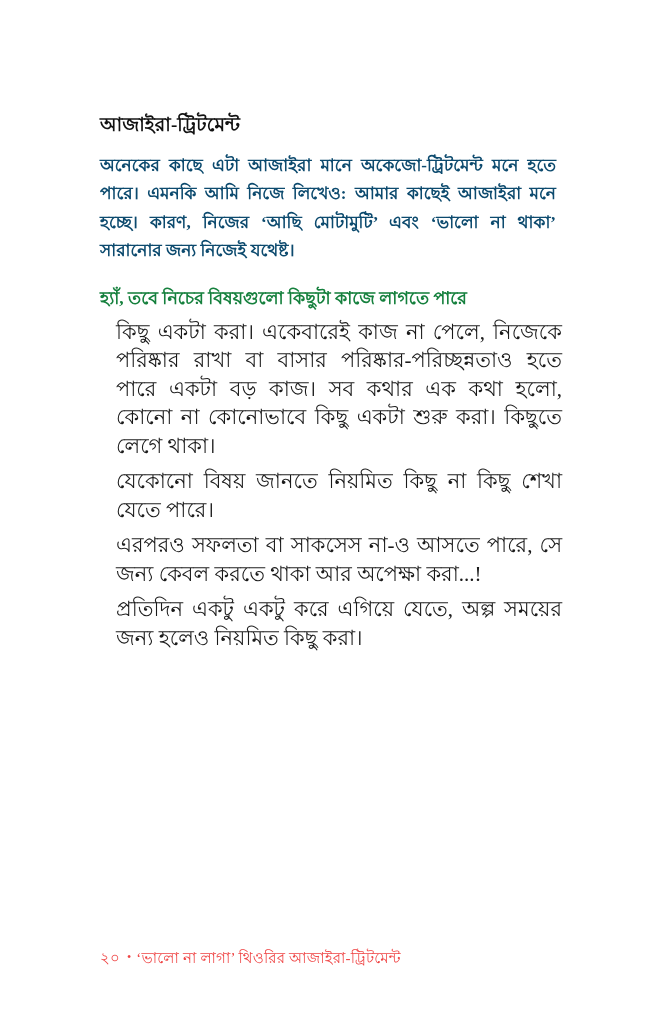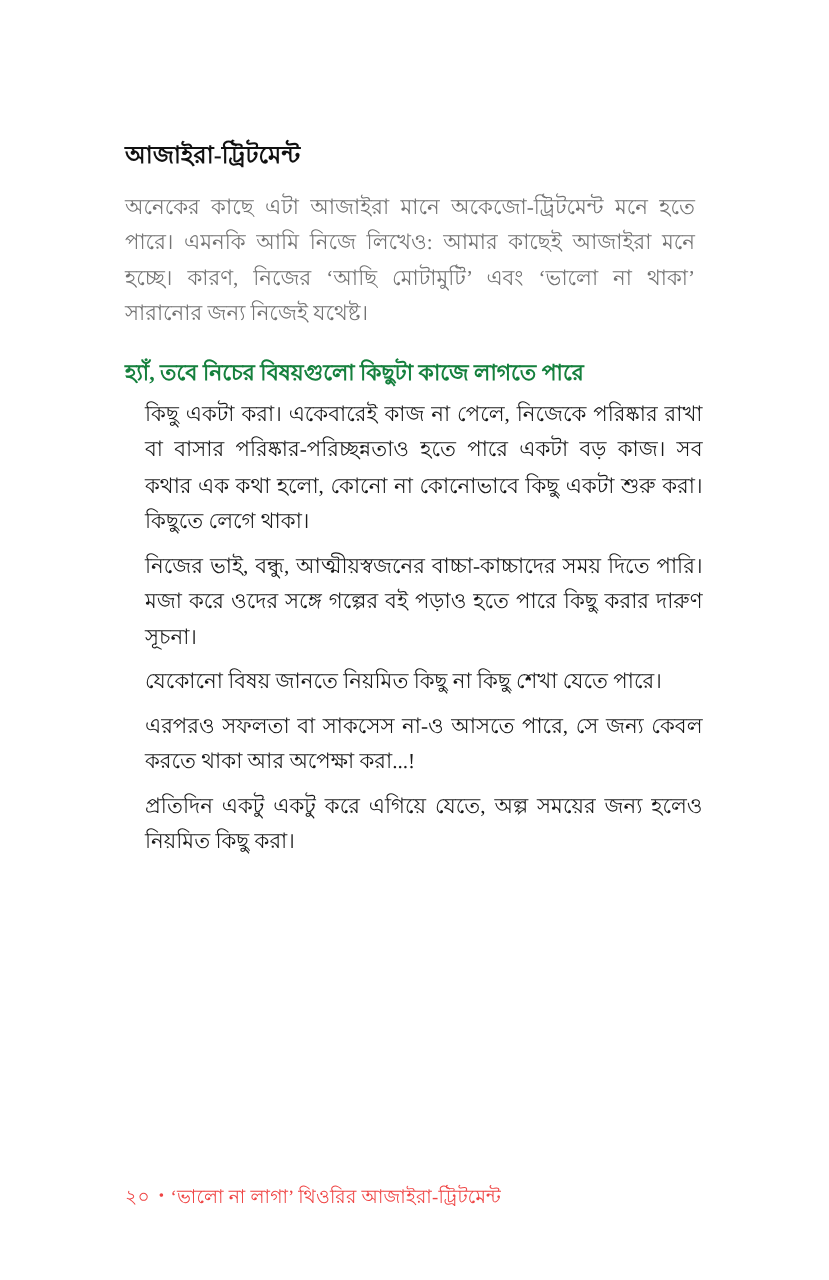--- a/index.html
+++ b/index.html
@@ -33,41 +33,42 @@
     margin: 0 0 14px 0;
     letter-spacing: 0.1px;
     color: #111111;
   }
   .body-para {
     font-size: 17px;
     line-height: 28.5px;
     text-align: justify;
     text-justify: inter-word;
     margin: 0 6px 16px 0;
-    color: #737373;
+    color: #0c4a6e;
     -webkit-hyphens: none;
     hyphens: none;
+    font-weight: bold;
   }
   .body-para:last-child {
     margin-bottom: 0;
   }
   .sub-heading {
     font-size: 17.5px;
     font-weight: bold;
     line-height: 28px;
     margin: 18px 0 6px 0;
     color: #15803d;
   }
   .bullet-list {
     list-style: none;
     margin: 0;
     padding: 0;
   }
   .bullet-list li {
-    font-size: 17px;
+    font-size: 21px;
     line-height: 28.5px;
     text-align: justify;
     text-justify: inter-word;
     margin: 0 0 7px 0;
     padding-left: 16px;
     color: #1a1a1a;
   }
   .bullet-list li:last-child {
     margin-bottom: 0;
   }
@@ -105,21 +106,20 @@
   <div class="content">
 
     <h1 class="chapter-title">আজাইরা-ট্রিটমেন্ট</h1>
 
     <p class="body-para">অনেকের কাছে এটা আজাইরা মানে অকেজো-ট্রিটমেন্ট মনে হতে পারে। এমনকি আমি নিজে লিখেও: আমার কাছেই আজাইরা মনে হচ্ছে। কারণ, নিজের ‘আছি মোটামুটি’ এবং ‘ভালো না থাকা’ সারানোর জন্য নিজেই যথেষ্ট।</p>
 
     <h2 class="sub-heading">হ্যাঁ, তবে নিচের বিষয়গুলো কিছুটা কাজে লাগতে পারে</h2>
 
     <ul class="bullet-list">
       <li>কিছু একটা করা। একেবারেই কাজ না পেলে, নিজেকে পরিষ্কার রাখা বা বাসার পরিষ্কার-পরিচ্ছন্নতাও হতে পারে একটা বড় কাজ। সব কথার এক কথা হলো, কোনো না কোনোভাবে কিছু একটা শুরু করা। কিছুতে লেগে থাকা।</li>
-      <li>নিজের ভাই, বন্ধু, আত্মীয়স্বজনের বাচ্চা-কাচ্চাদের সময় দিতে পারি। মজা করে ওদের সঙ্গে গল্পের বই পড়াও হতে পারে কিছু করার দারুণ সূচনা।</li>
       <li>যেকোনো বিষয় জানতে নিয়মিত কিছু না কিছু শেখা যেতে পারে।</li>
       <li>এরপরও সফলতা বা সাকসেস না-ও আসতে পারে, সে জন্য কেবল করতে থাকা আর অপেক্ষা করা...!</li>
       <li>প্রতিদিন একটু একটু করে এগিয়ে যেতে, অল্প সময়ের জন্য হলেও নিয়মিত কিছু করা।</li>
     </ul>
 
     <div class="tail-paras">
     </div>
 
   </div>
 

